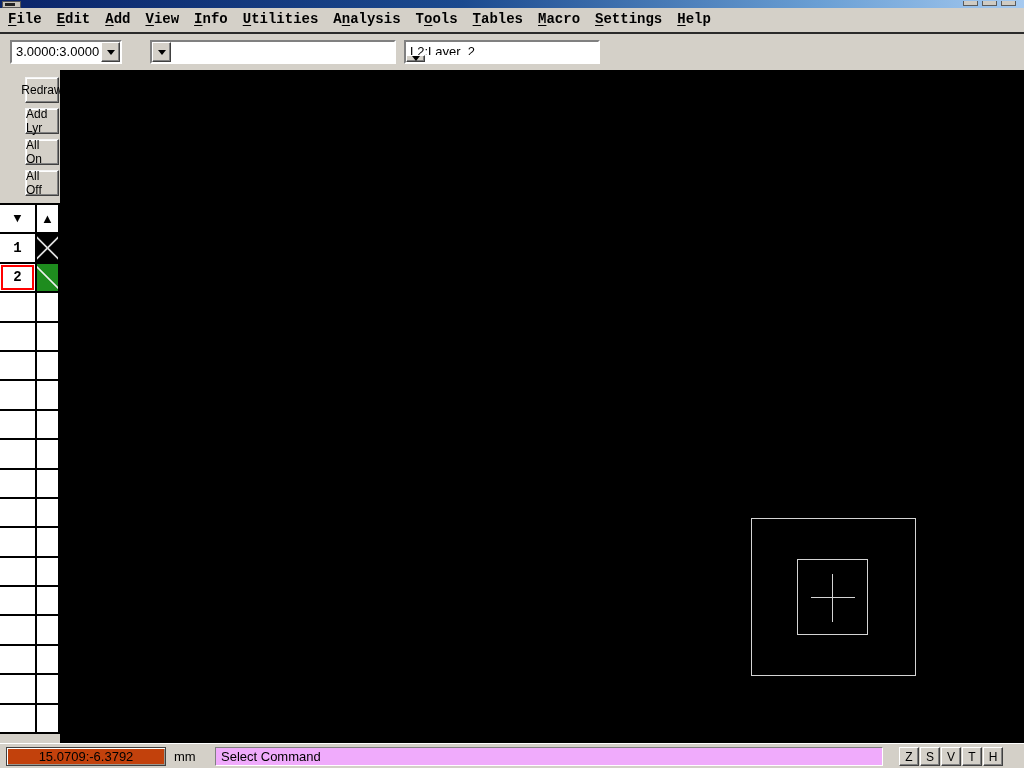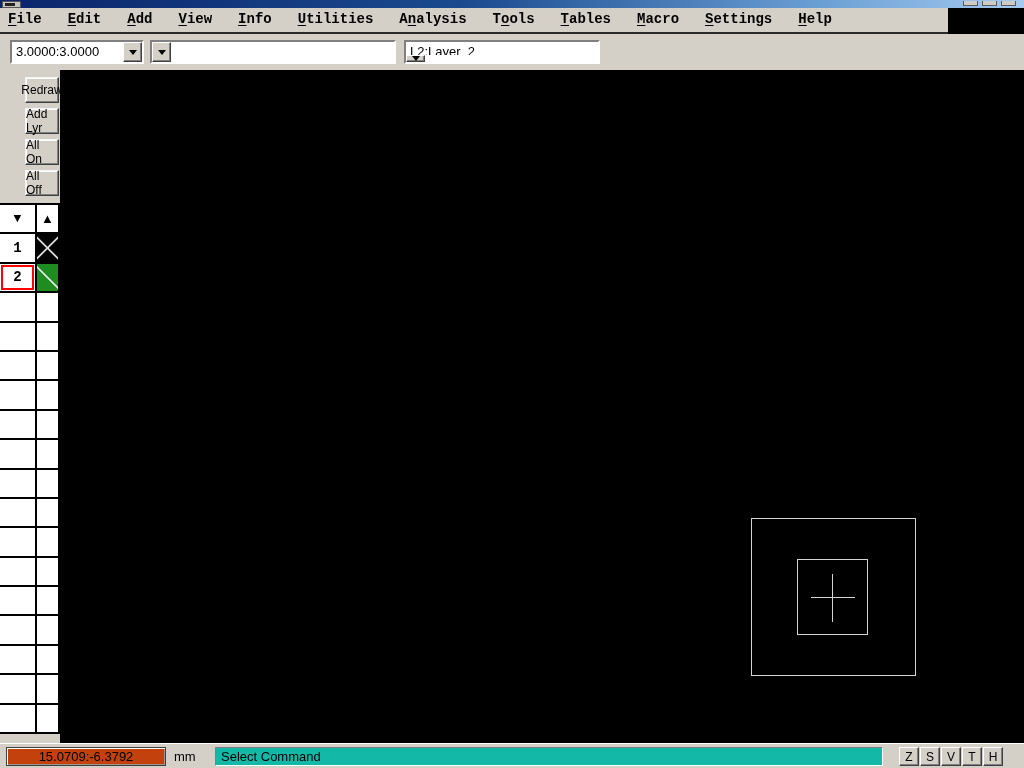--- a/index.html
+++ b/index.html
@@ -10,37 +10,37 @@
   
   .titlebar { position:absolute; left:0; top:0; width:1024px; height:8px;
               background:linear-gradient(to right,#0a246a 0%,#1b4a8f 45%,#6a9fd4 80%,#a6caf0 100%); }
   .app-icon { position:absolute; left:2px; top:1px; width:19px; height:7px;
               background:#c8c4bc; border:1px solid #555; }
   .app-icon:before { content:""; position:absolute; left:2px; top:1px; width:10px; height:3px; background:#222; }
   .win-controls { position:absolute; right:8px; top:1px; display:flex; gap:4px; }
   .win-btn { width:15px; height:5px; background:#cfcbc3; border:1px solid #5a5a5a; border-top:none; }
 
   
-  .menubar { position:absolute; left:0; top:8px; width:948px; height:26px; background:#d4d0c8;
-             display:flex; align-items:center; padding:0 0 2px 8px; gap:26px;
+  .menubar { position:absolute; left:0; top:8px; width:1024px; height:26px; background:#d4d0c8;
+             display:flex; align-items:center; padding:0 0 2px 8px; gap:15px;
              font-family:"Liberation Mono", monospace; font-size:14px; font-weight:700;
              border-bottom:2px solid #2a2a2a; }
   .menu-item { cursor:default; white-space:pre; }
   .menu-item u { text-underline-offset:2px; }
 
   
   .toolbar { position:absolute; left:0; top:34px; width:1024px; height:36px; background:#d4d0c8; }
   .combo { position:absolute; top:6px; height:24px; background:#fff; display:flex;
            border:2px solid; border-color:#808080 #ffffff #ffffff #808080; }
   .combo-field { flex:1; font-size:13px; line-height:19px; padding:0 4px; white-space:pre; overflow:hidden; }
   .combo-arrow { width:19px; background:#d4d0c8; border:1px solid; border-color:#fff #404040 #404040 #fff;
                  box-shadow:inset -1px -1px 0 #808080; display:flex; align-items:center; justify-content:center; }
   .arrow-glyph { width:0; height:0; border-left:4px solid transparent; border-right:4px solid transparent;
                  border-top:5px solid #000; }
-  .combo.zoom  { left:10px;  width:134px; }
+  .combo.zoom  { left:10px;  width:112px; }
   .combo.dcode { left:150px; width:246px; }
   .combo.layer { left:404px; width:196px;flex-direction:column; }
 
   
   .main { position:absolute; left:0; top:70px; width:1024px; height:673px; }
   .left-panel { position:absolute; left:0; top:0; width:60px; height:100%; background:#d4d0c8; }
   .panel-buttons { position:absolute; left:1px; top:7px; width:58px; display:flex; flex-direction:column; gap:5px;padding-left:24px; }
   .pbtn { height:26px; background:#d4d0c8; font-size:12px; display:flex; align-items:center; justify-content:center;
           border:1px solid; border-color:#f5f5f5 #404040 #404040 #f5f5f5;
           box-shadow:inset -1px -1px 0 #808080, inset 1px 1px 0 #fff; cursor:default; }
@@ -67,21 +67,21 @@
   .cad-rect { position:absolute; border:1px solid #d4d4d4; }
   .cad-line { position:absolute; background:#d4d4d4; }
 
   
   .statusbar { position:absolute; left:0; top:743px; width:1024px; height:25px; background:#d4d0c8;
                border-top:1px solid #fff; font-size:13px; }
   .coord-box { position:absolute; left:6px; top:3px; width:160px; height:19px; background:#c2410c;
                border:1px solid #404040; box-shadow:inset 1px 1px 0 #fff, inset -1px -1px 0 #9a968e;
                display:flex; align-items:center; justify-content:center; }
   .units { position:absolute; left:174px; top:5px; }
-  .cmd-field { position:absolute; left:215px; top:3px; width:668px; height:19px; background:#14b8a6;
+  .cmd-field { position:absolute; left:215px; top:3px; width:668px; height:19px; background:#f0abfc;
                border:1px solid; border-color:#808080 #fff #fff #808080; padding:1px 5px; }
   .view-btns { position:absolute; left:899px; top:3px; display:flex; gap:1px; }
   .vbtn { width:20px; height:19px; background:#d4d0c8; font-size:12px; display:flex; align-items:center;
           justify-content:center; border:1px solid; border-color:#fff #404040 #404040 #fff;
           box-shadow:inset -1px -1px 0 #808080; cursor:default; }
 </style>
 </head>
 <body>
 
 <div class="screen">

